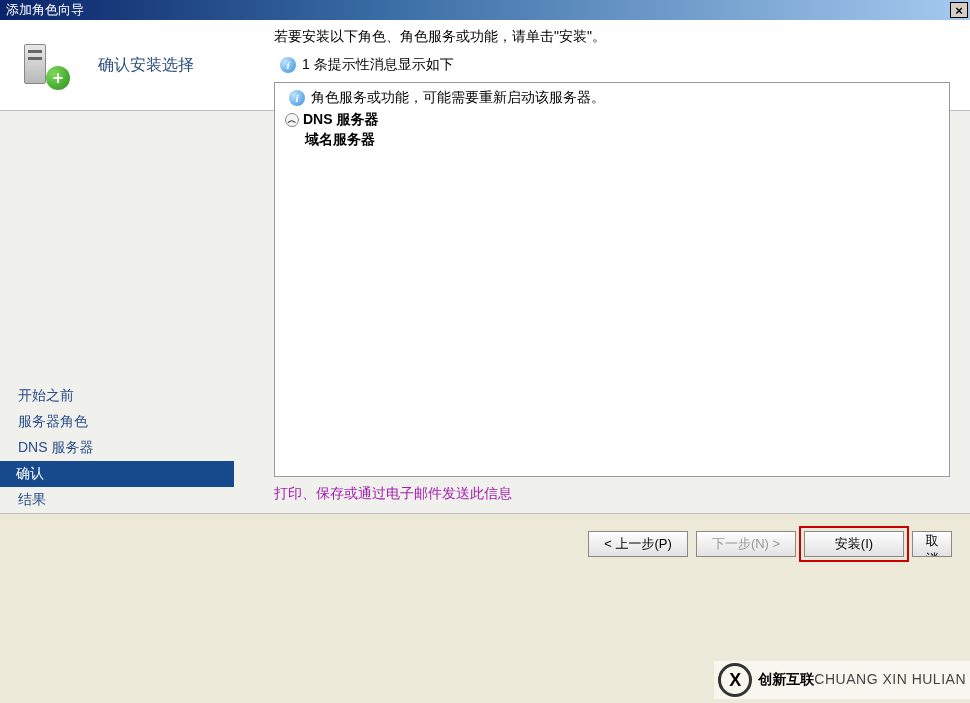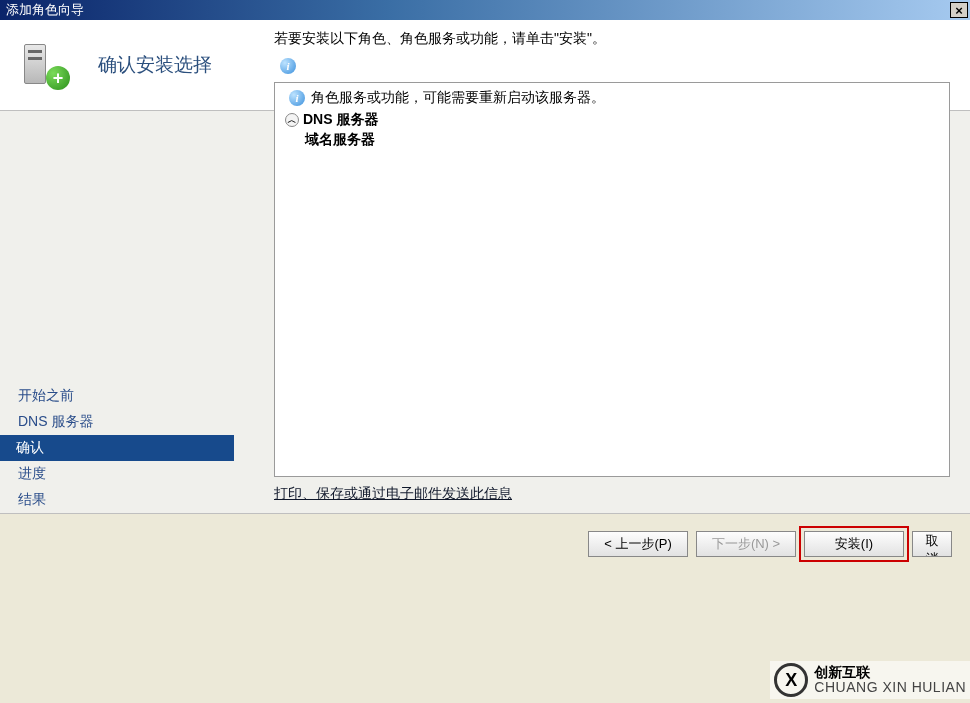--- a/index.html
+++ b/index.html
@@ -68,21 +68,21 @@
     .header-icon .plus {
       position: absolute;
       right: 0; bottom: 0;
       width: 24px; height: 24px;
       border-radius: 50%;
       background: radial-gradient(circle at 30% 30%, #7bdb5a, #2a8f1a);
       display:flex; align-items:center; justify-content:center;
       color:#fff; font-weight:bold; font-size:18px;
     }
     .header-title {
-      font-size: 19px;
+      font-size: 16px;
       color: #2b4f7d;
       font-weight: normal;
     }
     .divider {
       height: 1px;
       background: #bfbfbf;
     }
     .body {
       display: flex;
       height: 402px;
@@ -178,22 +178,21 @@
       font-weight: bold;
       font-size: 14px;
       padding-left: 20px;
     }
     .link-line {
       margin-top: 8px;
       font-size: 14px;
       font-family: "SimSun", sans-serif;
     }
     .link-line a {
-      color: #0f172a;
-      text-decoration: underline;
+      color: #a21caf;
       cursor: pointer;
     }
     .footer {
       height: 60px;
       border-top: 1px solid #bfbfbf;
       display: flex;
       align-items: center;
       justify-content: flex-end;
       padding-right: 18px;
       gap: 8px;
@@ -232,21 +231,21 @@
       background: rgba(255,255,255,0.6);
       padding: 2px 4px;
     }
     .watermark .wm-icon {
       width: 34px; height: 34px;
       border: 3px solid #333;
       border-radius: 50%;
       display:flex; align-items:center; justify-content:center;
       font-weight:bold; font-size:18px;
     }
-    .watermark .wm-text { display:flex; flex-direction:column; line-height:1.1; }
+    .watermark .wm-text { display:flex; flex-direction:row; line-height:1.1; }
     .watermark .cn { font-size: 14px; font-weight: bold; }
     .watermark .en { font-size: 14px; letter-spacing: 0.5px; color:#444; }
   </style>
 </head>
 <body>
 
 <div class="titlebar">
   <span class="title">添加角色向导</span>
   <div class="close">
     <span>×</span>
@@ -258,30 +257,31 @@
     <div class="server"></div>
     <div class="plus">+</div>
   </div>
   <div class="header-title">确认安装选择</div>
 </div>
 <div class="divider"></div>
 
 <div class="body">
   <div class="sidebar">
     <div class="step">开始之前</div>
+    <div class="step">服务器角色</div>
     <div class="step">DNS 服务器</div>
     <div class="step selected">确认</div>
-    <div class="step">进度</div>
     <div class="step">结果</div>
   </div>
 
   <div class="main">
     <div class="intro-text">若要安装以下角色、角色服务或功能，请单击"安装"。</div>
     <div class="info-line">
       <div class="info-icon">i</div>
+      <span>1 条提示性消息显示如下</span>
     </div>
 
     <div class="content-box">
       <div class="warning-line">
         <div class="info-icon">i</div>
         <span>角色服务或功能，可能需要重新启动该服务器。</span>
       </div>
       <div class="role-line">
         <span class="collapse-icon">︿</span>
         <span>DNS 服务器</span>

